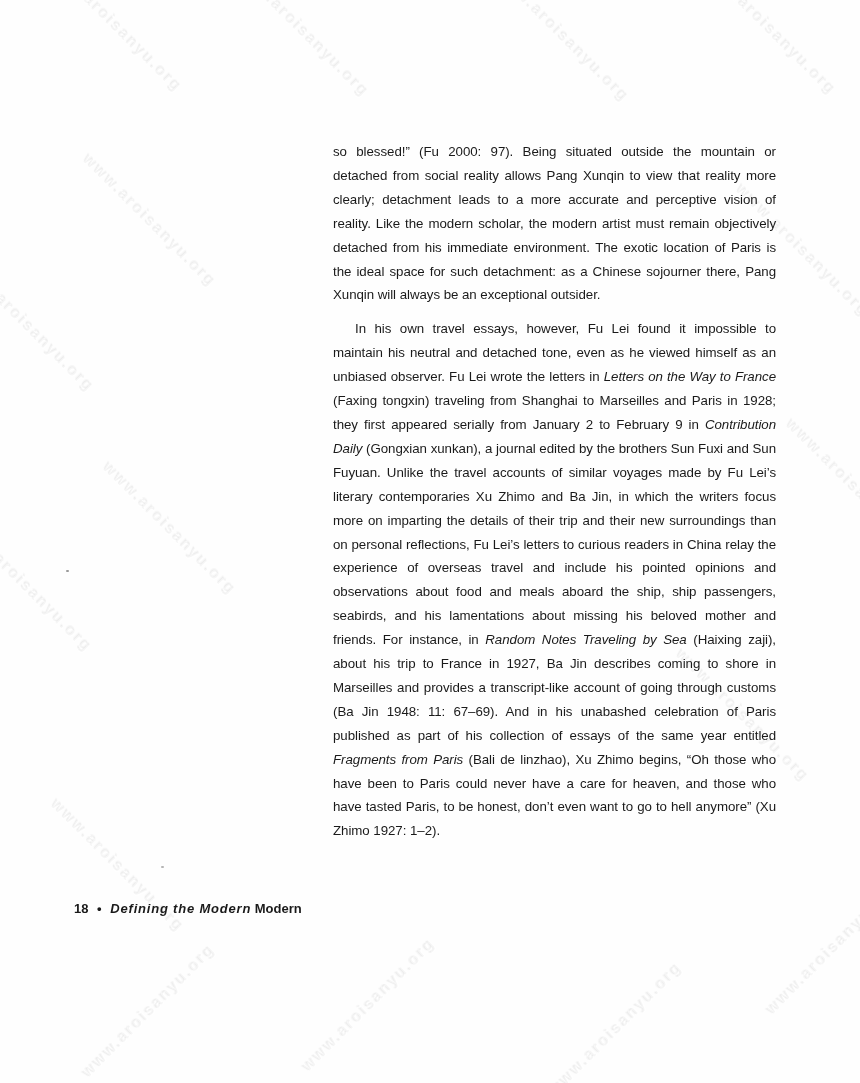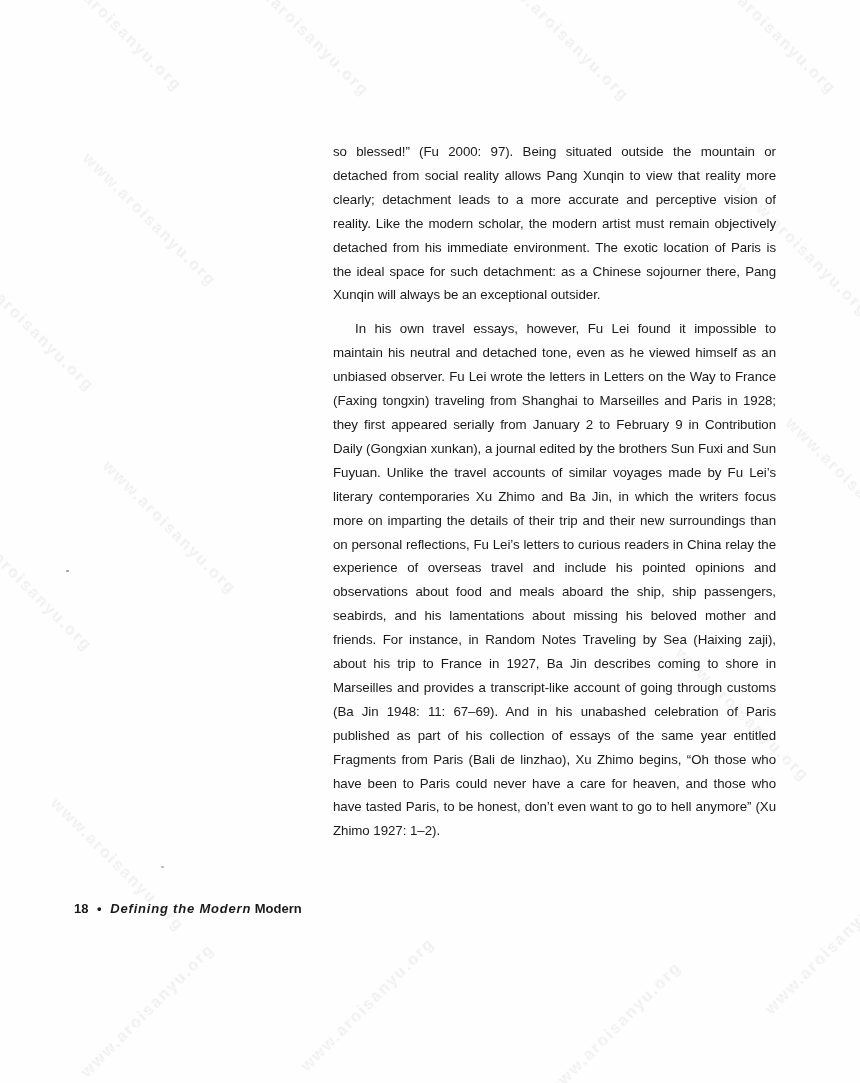--- a/index.html
+++ b/index.html
@@ -12,21 +12,21 @@
     margin:0 auto;
   }
   
   .body-text{
     position:absolute;left:323px;top:130px;width:463px;
     font-size:13.3px;line-height:23.9px;letter-spacing:-0.05px;
     color:#1a1a1a;text-align:justify;
   }
   .body-text p{margin:10px;}
   .body-text p.indent{text-indent:22px;}
-  .it{}
+  .it{font-style:italic;}
   
   .runfoot{
     position:absolute;left:74px;top:901px;
     font-size:13px;font-weight:700;color:#1a1a1a;
     white-space:nowrap;
   }
   .runfoot .sep{margin:0 5px;}
   .runfoot .rf-italic{font-style:italic;letter-spacing:0.8px;text-align:center;}
   
   .jstor{

